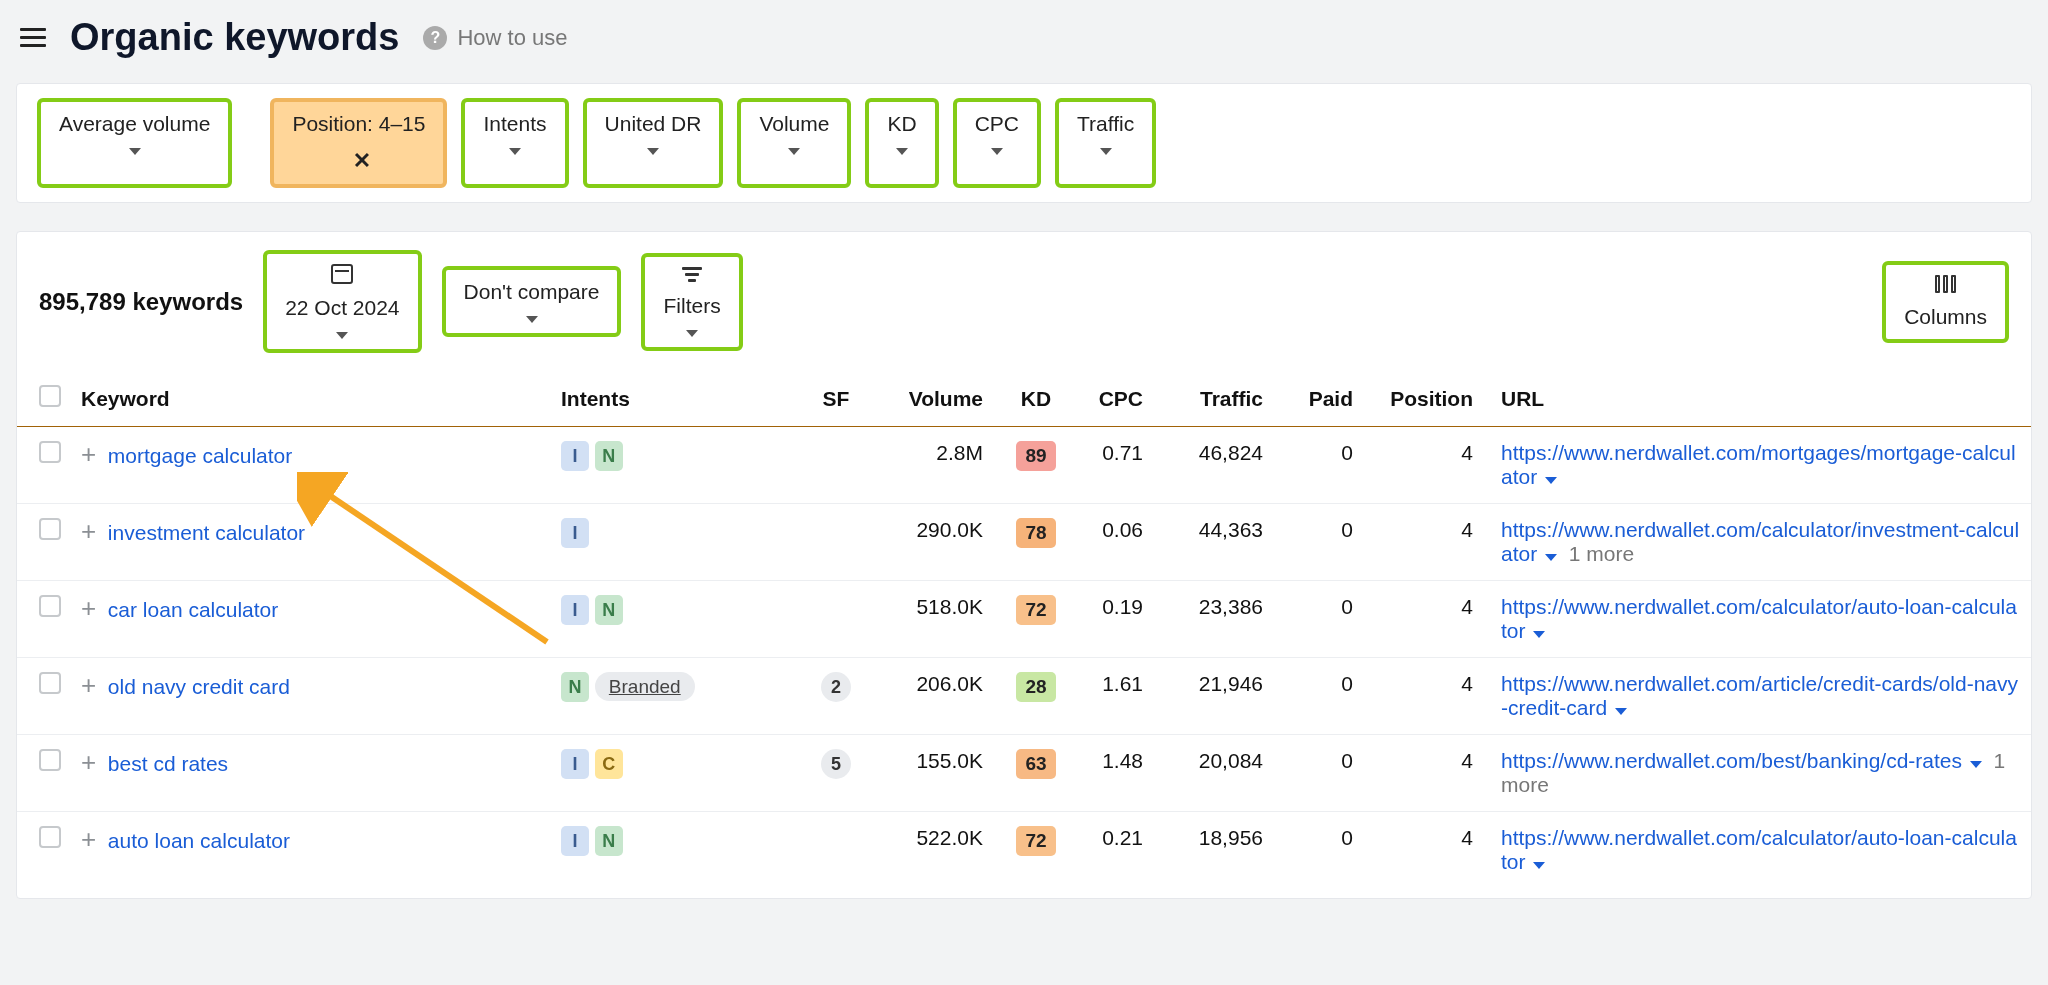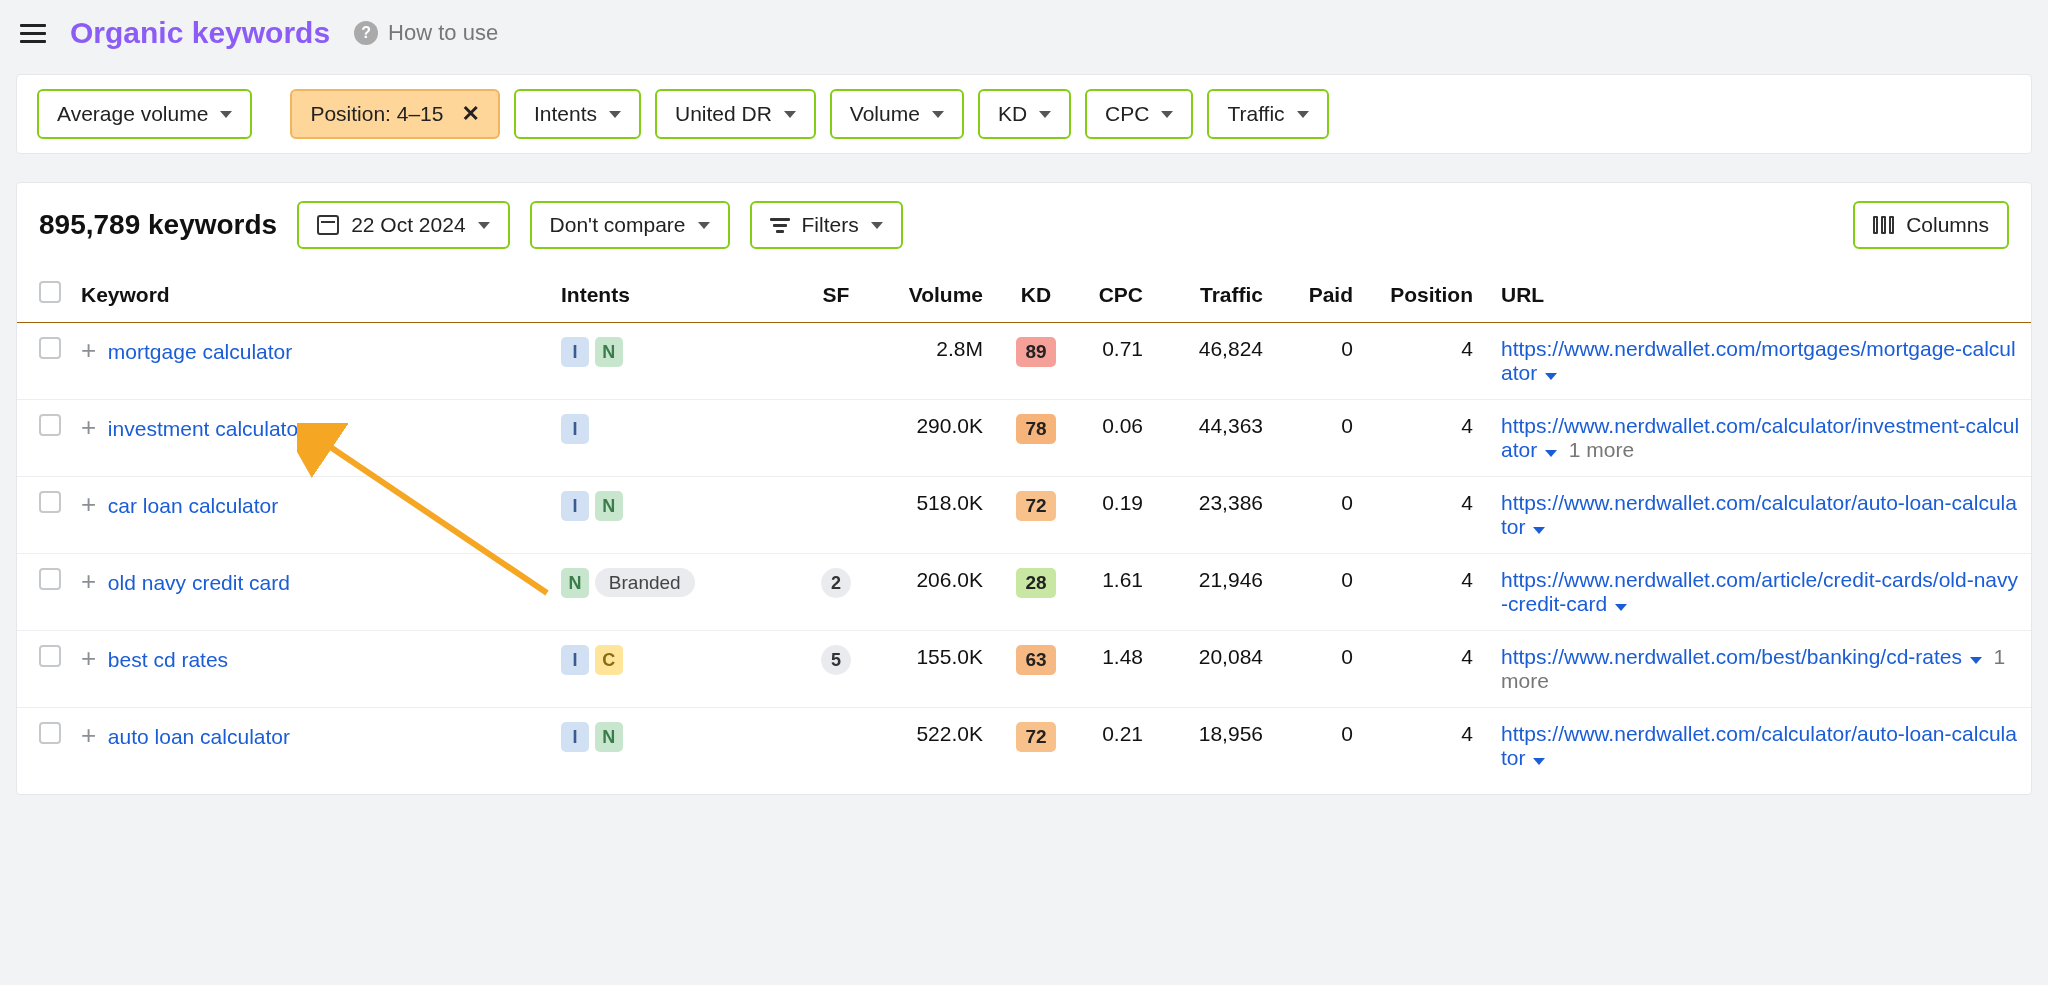--- a/index.html
+++ b/index.html
@@ -23,23 +23,23 @@
     gap: 5px;
     cursor: pointer;
   }
   .hamburger span {
     width: 26px;
     height: 3px;
     background: #222;
     border-radius: 1px;
   }
   .page-title {
-    font-size: 30px;
+    font-size: 38px;
     font-weight: 700;
-    color: #8b5cf6;
+    color: #0f172a;
   }
   .howto {
     display: flex;
     align-items: center;
     gap: 10px;
     color: #777;
     font-size: 22px;
   }
   .help-icon {
     width: 24px; height: 24px; border-radius: 50%;
@@ -57,31 +57,32 @@
 
   .filters-panel {
     padding: 14px 20px;
     display: flex;
     gap: 14px;
     flex-wrap: nowrap;
     overflow: hidden;
   }
 
   .pill {
-    border: 2px solid #84cc16;
+    border: 4px solid #84cc16;
     border-radius: 6px;
     background: #fff;
     padding: 10px 18px;
     font-size: 21px;
     color: #222;
     display: inline-flex;
     align-items: center;
     gap: 12px;
     white-space: nowrap;
     cursor: pointer;
+    flex-direction: column;
   }
   .pill.active {
     background: #ffd699;
     border-color: #f0b55e;
     margin-left: 24px;
   }
   .pill .close-x {
     font-size: 22px;
     font-weight: 600;
     margin-left: 6px;
@@ -100,21 +101,21 @@
   }
   .flag::after{content:"";position:absolute;left:0;top:0;width:12px;height:10px;background:#003a8c;}
 
   .mid-bar {
     display: flex;
     align-items: center;
     gap: 20px;
     padding: 18px 22px 4px 22px;
   }
   .kw-count {
-    font-size: 28px;
+    font-size: 24px;
     font-weight: 700;
   }
   .flex-spacer { flex: 1; }
 
   .cal-icon {
     width: 22px; height: 20px; border: 2px solid #333; border-radius: 3px;
     position: relative; display: inline-block;
   }
   .cal-icon::before {
     content: ""; position: absolute; top: 4px; left: 2px; right: 2px; height: 2px; background: #333;
@@ -187,21 +188,21 @@
 
   .badge {
     display:inline-flex;align-items:center;justify-content:center;
     min-width:28px;height:30px;border-radius:5px;font-weight:700;font-size:18px;
     padding:0 6px;
   }
   .badge-I{background:#d2e0f4;color:#3a5b8f;}
   .badge-N{background:#c7e6cd;color:#3a7d4a;}
   .badge-C{background:#ffe59a;color:#8a6a12;}
   .branded{
-    background:#e9ebee;color:#444;border-radius:999px;padding:4px 14px;font-size:19px;font-weight:500;
+    background:#e9ebee;color:#444;border-radius:999px;padding:4px 14px;font-size:19px;font-weight:500;text-decoration:underline;
   }
   .sf-circle{
     width:30px;height:30px;border-radius:50%;background:#e9ebee;color:#333;
     display:inline-flex;align-items:center;justify-content:center;font-weight:600;font-size:18px;
   }
   .kd-pill{
     width:40px;height:30px;border-radius:5px;color:#222;font-weight:700;
     display:inline-flex;align-items:center;justify-content:center;font-size:19px;
   }
   .kd-red{background:#f5a19a;}

